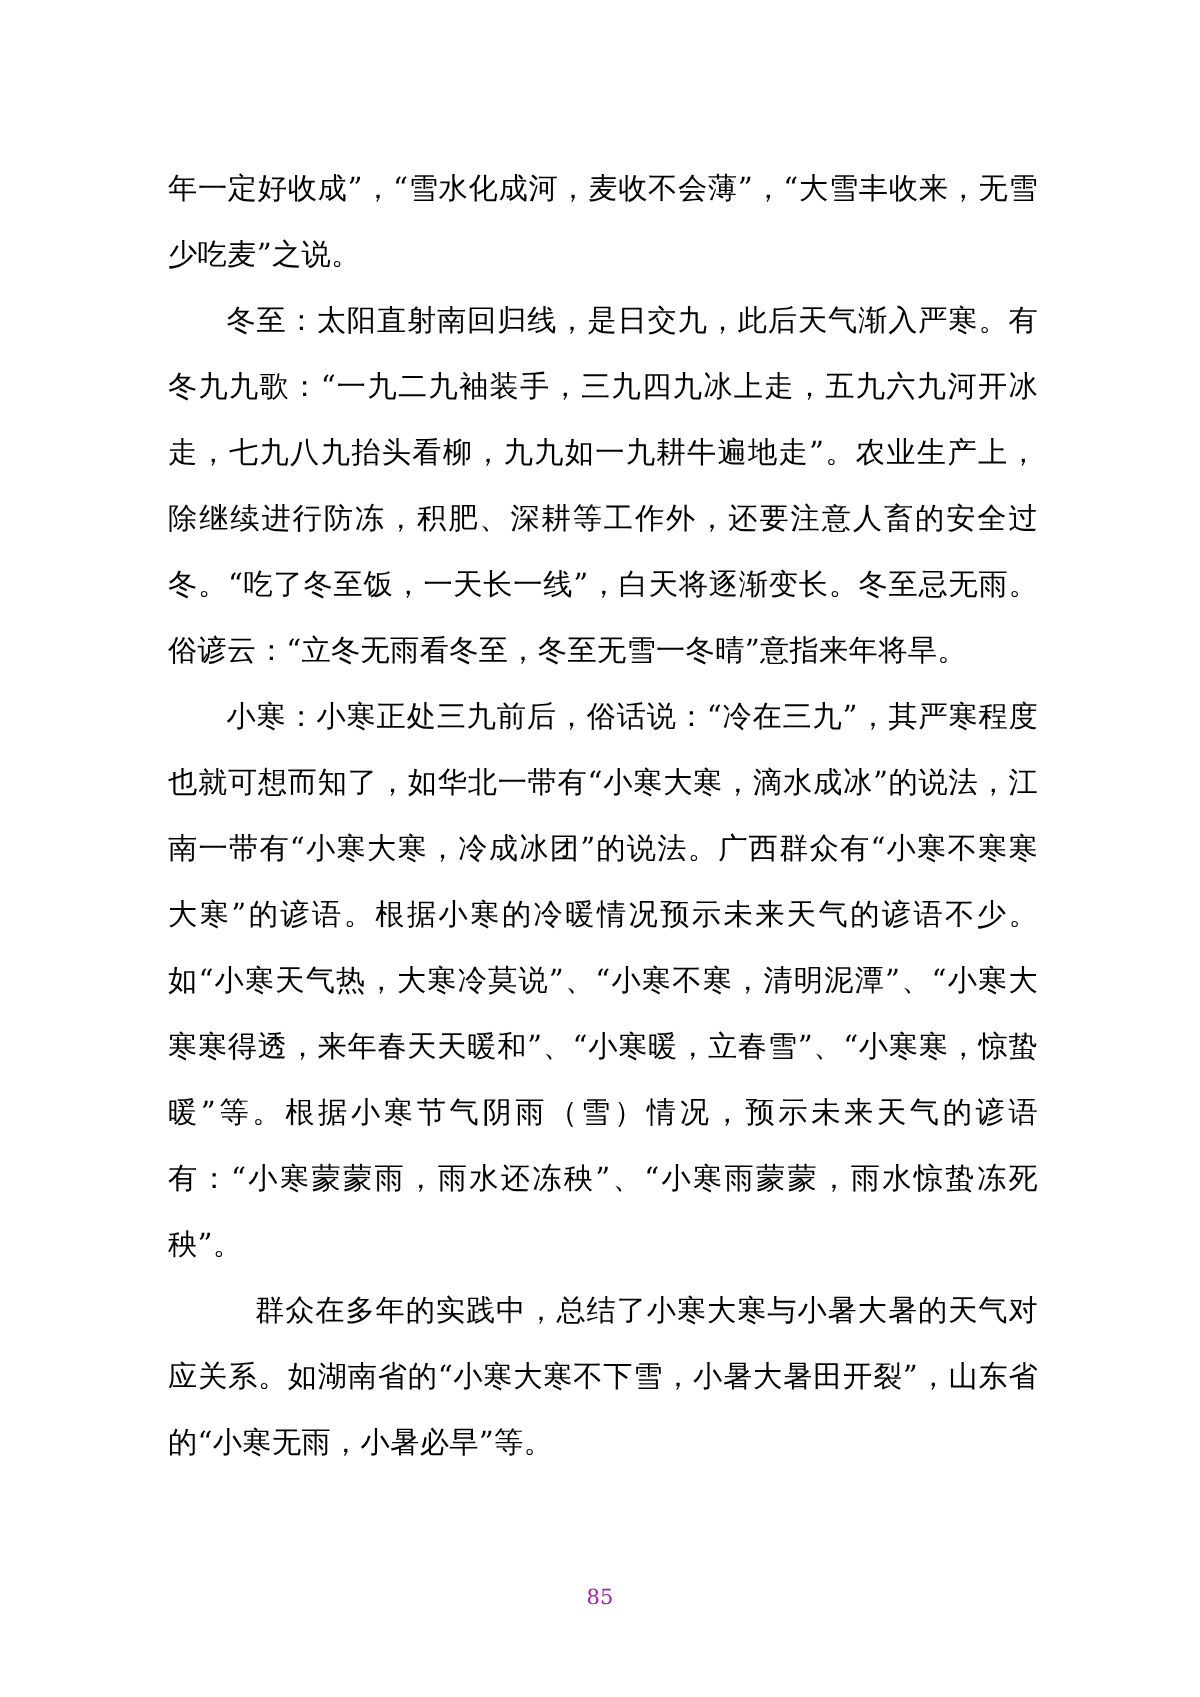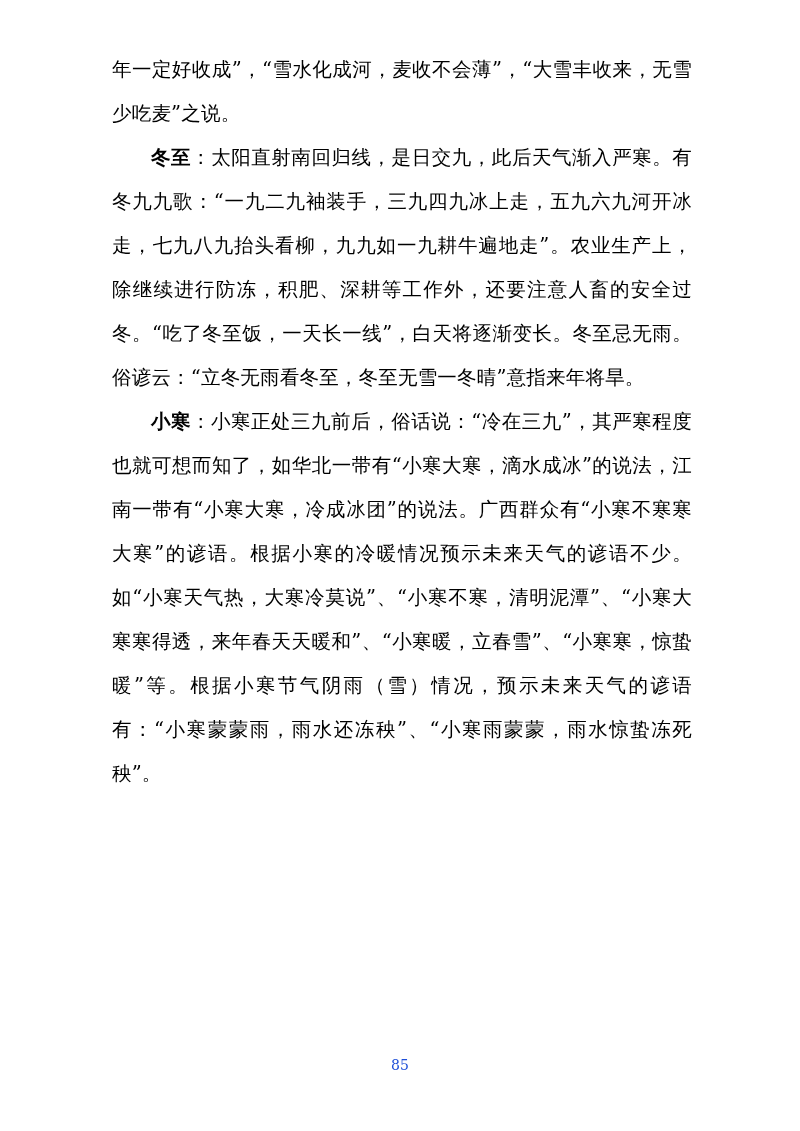--- a/index.html
+++ b/index.html
@@ -15,68 +15,71 @@
     position: relative;
     overflow: hidden;
   }
   .page {
     position: absolute;
     left: 0;
     top: 0;
     width: 800px;
     height: 1131px;
     box-sizing: border-box;
-    padding: 48px 108px 40px 112px;
+    padding: 104px 108px 40px 112px;
   }
   .doc-body {
     font-size: 19.5px;
     line-height: 44px;
     text-align: justify;
     text-justify: inter-ideograph;
     letter-spacing: 0.2px;
   }
   .para {
     margin: 0;
     text-indent: 0;
   }
   .para.indent1 {
     text-indent: 39px;
   }
   .para.indent2 {
     text-indent: 58px;
   }
   .term {
-    font-weight: bold;
+    font-weight: normal;
   }
   .page-number {
     position: absolute;
     left: 0;
     right: 0;
     bottom: 58px;
     text-align: center;
     font-family: "DejaVu Serif", "Liberation Serif", serif;
     font-size: 14px;
-    color: #1d4ed8;
+    color: #a21caf;
   }
 </style>
 </head>
 <body>
 
 <div class="page">
   <div class="doc-body">
 
     <p class="para">
       <span>年一定好收成”，“雪水化成河，麦收不会薄”，“大雪丰收来，无雪少吃麦”之说。</span>
     </p>
 
     <p class="para indent1">
       <span class="term">冬至</span><span>：太阳直射南回归线，是日交九，此后天气渐入严寒。有冬九九歌：“一九二九袖装手，三九四九冰上走，五九六九河开冰走，七九八九抬头看柳，九九如一九耕牛遍地走”。农业生产上，除继续进行防冻，积肥、深耕等工作外，还要注意人畜的安全过冬。“吃了冬至饭，一天长一线”，白天将逐渐变长。冬至忌无雨。俗谚云：“立冬无雨看冬至，冬至无雪一冬晴”意指来年将旱。</span>
     </p>
 
     <p class="para indent1">
       <span class="term">小寒</span><span>：小寒正处三九前后，俗话说：“冷在三九”，其严寒程度也就可想而知了，如华北一带有“小寒大寒，滴水成冰”的说法，江南一带有“小寒大寒，冷成冰团”的说法。广西群众有“小寒不寒寒大寒”的谚语。根据小寒的冷暖情况预示未来天气的谚语不少。如“小寒天气热，大寒冷莫说”、“小寒不寒，清明泥潭”、“小寒大寒寒得透，来年春天天暖和”、“小寒暖，立春雪”、“小寒寒，惊蛰暖”等。根据小寒节气阴雨（雪）情况，预示未来天气的谚语有：“小寒蒙蒙雨，雨水还冻秧”、“小寒雨蒙蒙，雨水惊蛰冻死秧”。</span>
     </p>
 
+    <p class="para indent2">
+      <span>群众在多年的实践中，总结了小寒大寒与小暑大暑的天气对应关系。如湖南省的“小寒大寒不下雪，小暑大暑田开裂”，山东省的“小寒无雨，小暑必旱”等。</span>
+    </p>
 
 
   </div>
   <div class="page-number">85</div>
 </div>
 
 </body></html>

